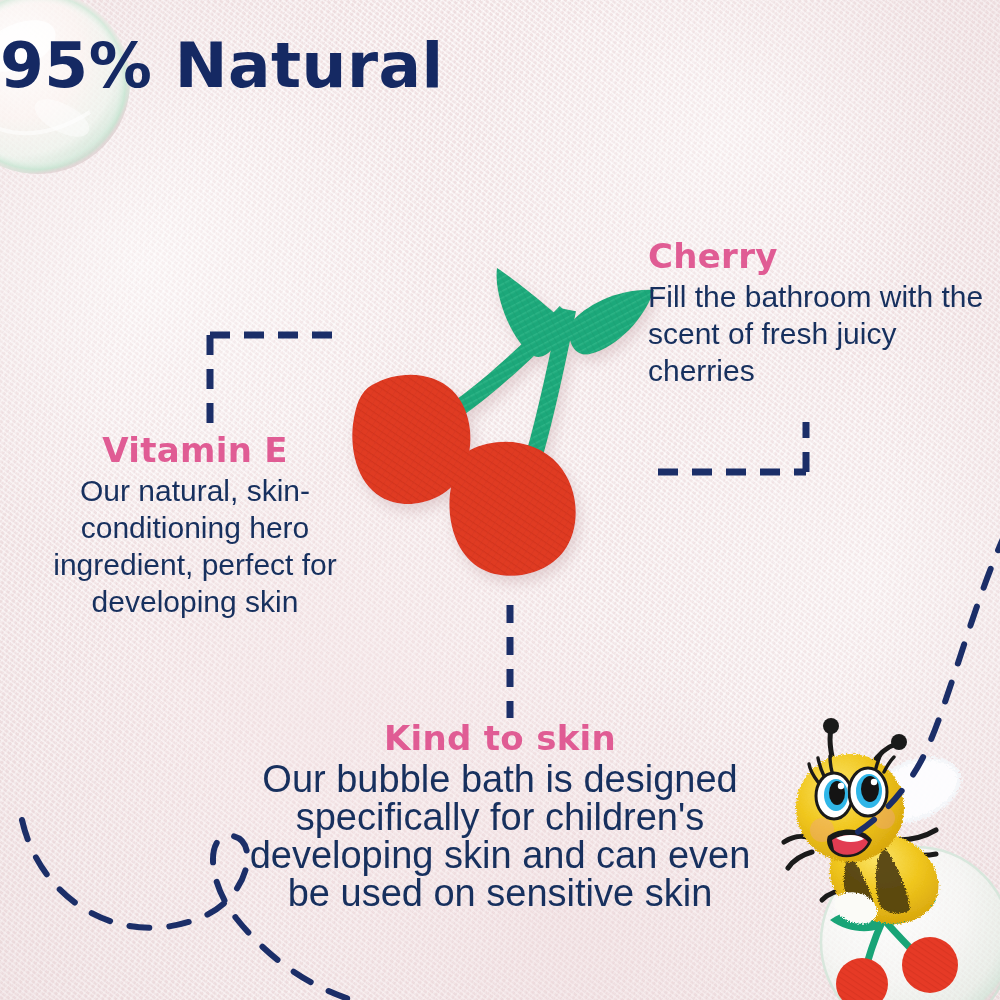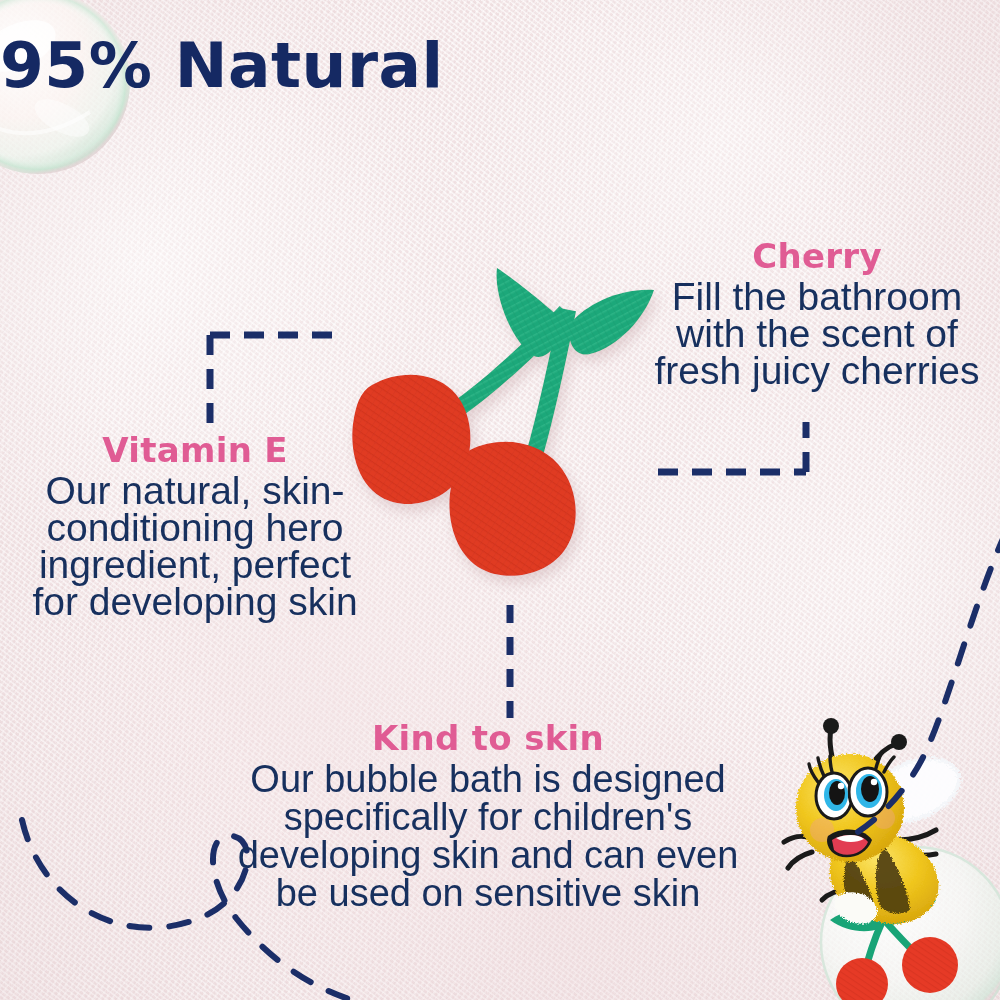--- a/index.html
+++ b/index.html
@@ -76,40 +76,39 @@
     font-weight: 700;
     color: #e05c94;
     font-size: 34px;
     line-height: 40px;
     letter-spacing: 0.3px;
   }
   .callout p {
     margin: 0;
     font-family: "Liberation Sans", sans-serif;
     color: #17305e;
-    font-size: 39px;
+    font-size: 30px;
     line-height: 37px;
     font-weight: 400;
   }
 
   #callout-cherry {
     top: 236px;
     left: 648px;
     width: 338px;
-    text-align: center;
   }
   #callout-vitamin {
     top: 430px;
     left: 30px;
     width: 330px;
     text-align: center;
   }
   #callout-kind {
     top: 718px;
-    left: 220px;
+    left: 232px;
     width: 536px;
     text-align: center;
   }
   #callout-kind p { font-size: 38px; line-height: 38px; }
 
   .footnote {
     position: absolute;
     left: 0; right: 0;
     top: 930px;
     text-align: center;

